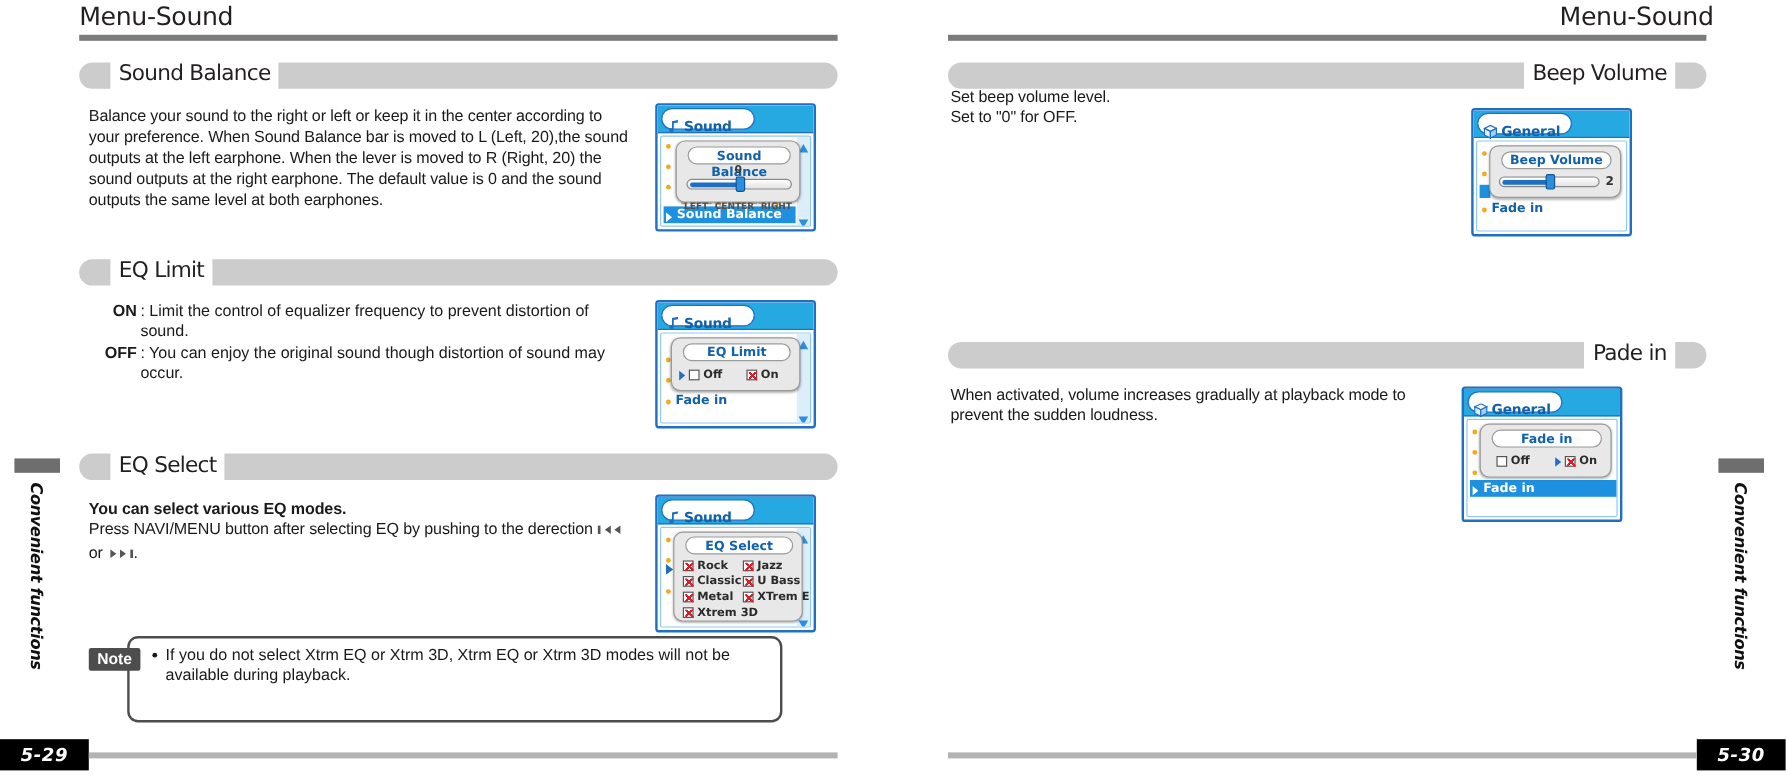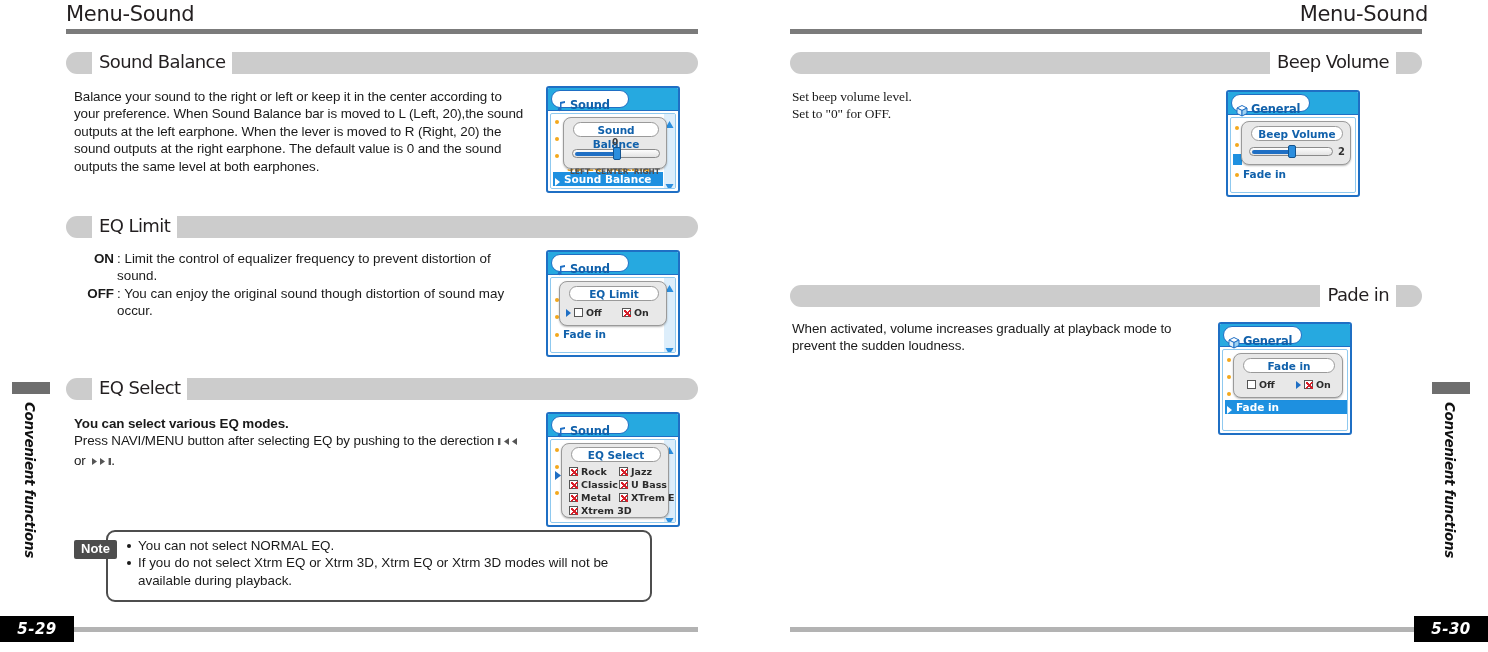--- a/index.html
+++ b/index.html
@@ -635,21 +635,20 @@
           <span>Xtrem 3D</span>
         </div>
       </div>
     </div>
   </div>
 
   <div class="note-wrap" style="left:66px; top:530px;">
     <div class="note-box"></div>
     <div class="note-tag">Note</div>
     <div class="note-items">
-      <div class="note-item">You can not select NORMAL EQ.</div>
       <div class="note-item">If you do not select Xtrm EQ or Xtrm 3D, Xtrm EQ or Xtrm 3D modes will not be available during playback.</div>
     </div>
   </div>
 
   <div class="side-tab">
     <div class="cap"></div>
     <div class="vtext">Convenient functions</div>
   </div>
 
   <div class="folio">
@@ -661,21 +660,21 @@
 <div class="page right">
 
   <div class="running-head">Menu-Sound</div>
   <div class="head-rule"></div>
 
   <div class="sec rgt" style="left:46px; top:52px; width:632px;">
     <div class="bar"></div>
     <div class="label">Beep Volume</div>
   </div>
 
-  <div class="copy" style="left:48px; top:88px; width:400px;font-family:Liberation Serif, serif;">
+  <div class="copy" style="left:48px; top:72px; width:400px;">
     <span>Set beep volume level.</span><br>
     <span>Set to "0" for OFF.</span>
   </div>
 
   <div class="device" style="left:482px; top:90px;">
     <div class="dev-titlebar">
       <div class="dev-titlepill">
         <span class="ic-cube">
           <svg width="12" height="12" viewBox="0 0 12 12">
               <path d="M6 0.5 L11 3 L6 5.5 L1 3 Z" fill="#ffffff" stroke="#1f6fc4" stroke-width="1"></path>

